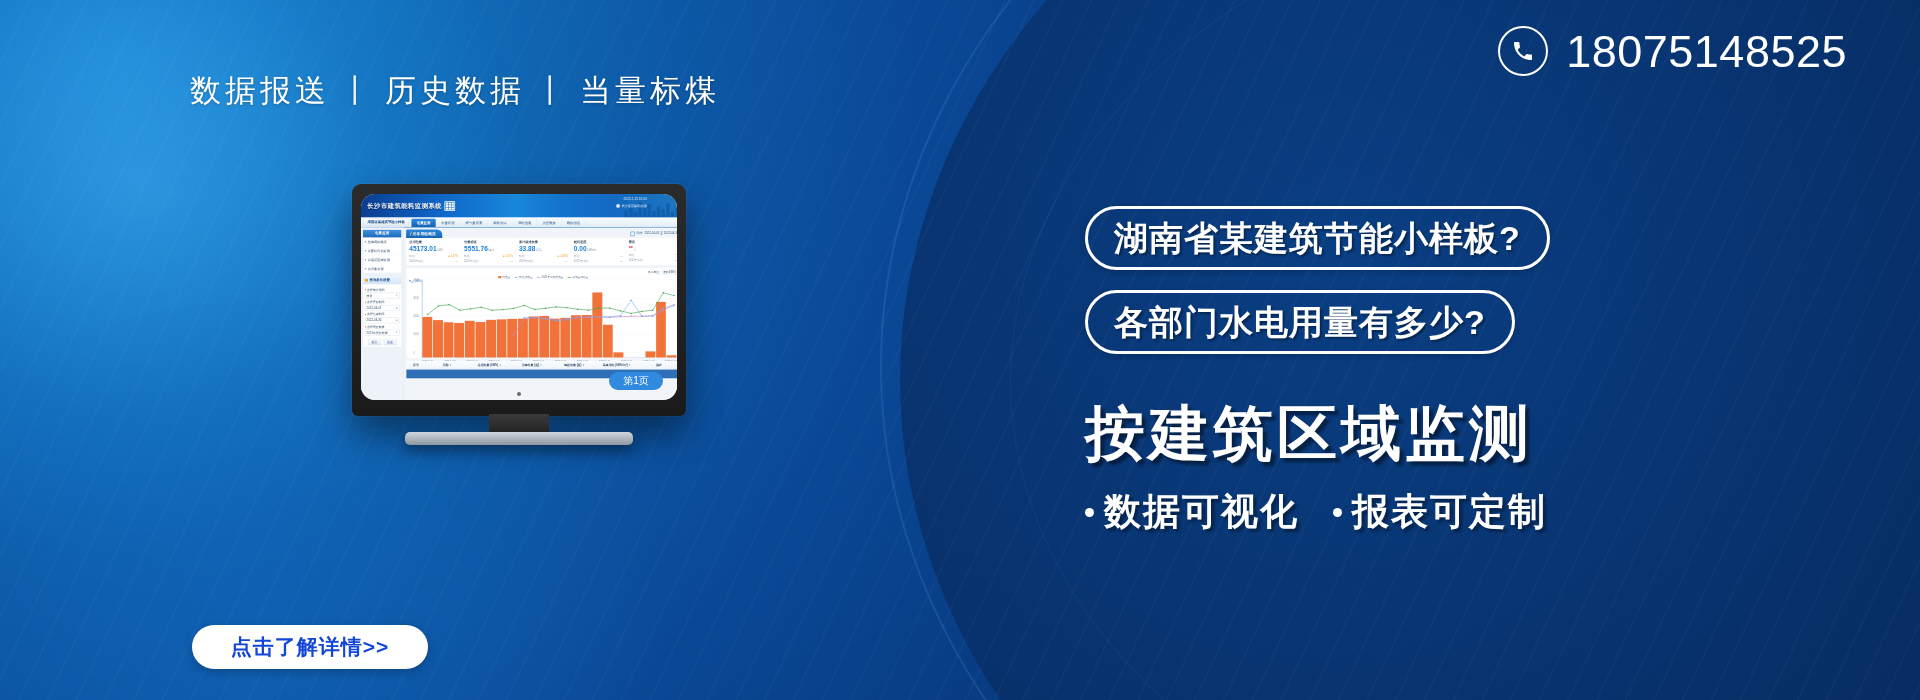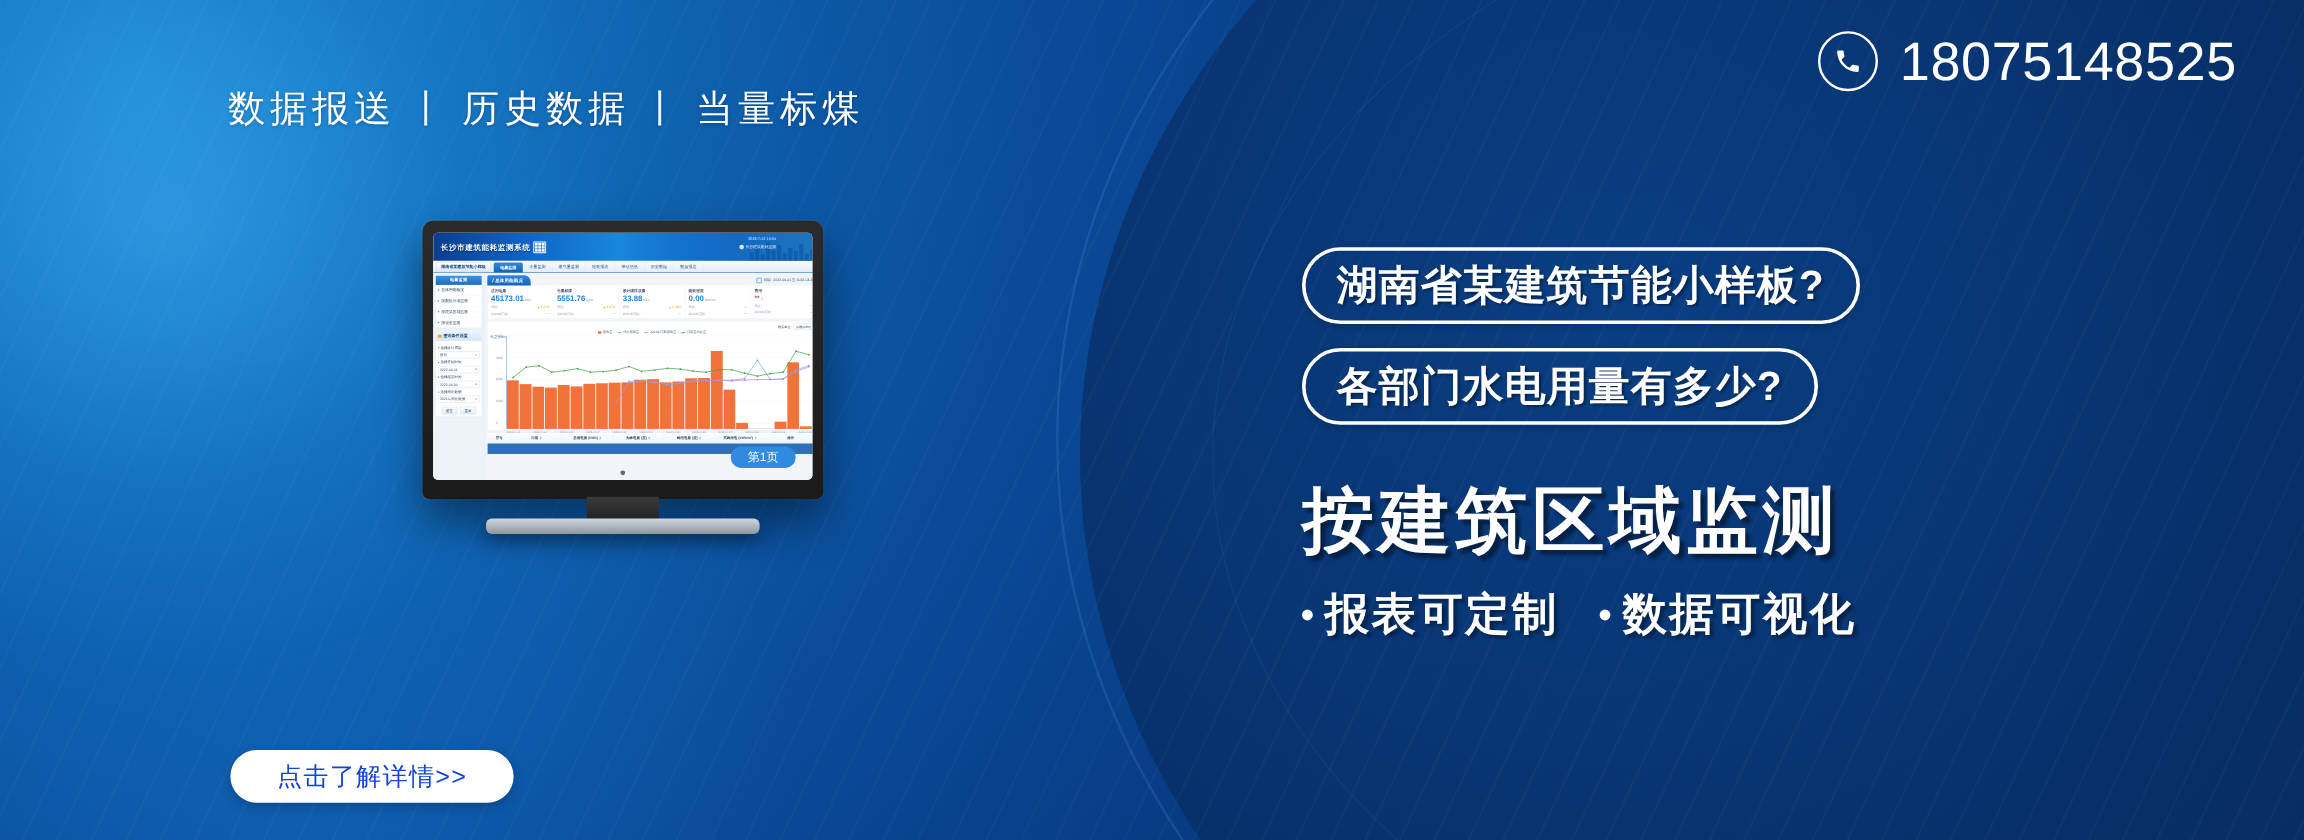--- a/index.html
+++ b/index.html
@@ -42,21 +42,21 @@
   }
   
   .texture{
     position:absolute;inset:0;
     background-image:repeating-linear-gradient(115deg, rgba(255,255,255,.022) 0px, rgba(255,255,255,.022) 2px, rgba(255,255,255,0) 2px, rgba(255,255,255,0) 26px);
     pointer-events:none;
   }
 
   
   .phone{
-    position:absolute;right:56px;top:26px;display:flex;align-items:center;gap:18px;
+    position:absolute;right:73px;top:26px;display:flex;align-items:center;gap:18px;
     color:#fff;
   }
   .phone-icon{
     width:46px;height:46px;border-radius:50%;border:2.6px solid #fff;
     display:flex;align-items:center;justify-content:center;
   }
   .phone-num{
     font-size:45px;font-weight:400;letter-spacing:.5px;color:#ffffff;line-height:1;
   }
 
@@ -70,21 +70,21 @@
   .tagline .sep{ padding:0 10px; font-weight:300; color:#eaf4ff; }
 
   
   .cta{
     position:absolute;left:192px;top:625px;
     width:236px;height:44px;border-radius:22px;background:#ffffff;
     display:flex;align-items:center;justify-content:center;
     box-shadow:0 3px 10px rgba(0,0,0,.22);
     cursor:pointer;
   }
-  .cta span{ color:#1346d6;font-size:21px;letter-spacing:1px;font-weight:400; }
+  .cta span{ color:#1346d6;font-size:21px;letter-spacing:1px;font-weight:700; }
 
   
   .right-col{ position:absolute;left:1085px;top:206px;width:790px; }
   .pill{
     border:3px solid #ffffff;border-radius:34px;
     height:58px;display:inline-flex;align-items:center;padding:0 26px;
     margin-bottom:20px;
     box-shadow:0 2px 6px rgba(0,0,0,.20);
   }
   .pill span{
@@ -107,21 +107,21 @@
     position:absolute;left:352px;top:184px;
     width:334px;height:232px;
     background:linear-gradient(180deg,#2b2b2b 0%,#1a1a1a 100%);
     border-radius:9px 9px 6px 6px;
     padding:10px 9px 16px 9px;
     box-shadow:0 18px 36px rgba(0,0,0,.45), 0 0 0 1px rgba(255,255,255,.06);
     box-sizing:border-box;
   }
   .mon-screen{
     width:100%;height:100%;background:#eef3f8;overflow:hidden;position:relative;
-    border-radius:4px;
+    border-radius:14px;
   }
   .mon-dot{
     position:absolute;left:50%;transform:translateX(-50%);bottom:4px;
     width:4px;height:4px;border-radius:50%;background:#6a6a6a;
   }
   .stand-neck{
     position:absolute;left:489px;top:414px;width:60px;height:22px;
     background:linear-gradient(180deg,#3a3a3a,#222);
   }
   .stand-base{
@@ -317,25 +317,25 @@
     <div class="pill">
       <span>湖南省某建筑节能小样板?</span>
     </div><br>
     <div class="pill">
       <span>各部门水电用量有多少?</span>
     </div>
     <div class="headline">按建筑区域监测</div>
     <div class="bullets">
       <span class="b">
         <i class="dot"></i>
-        <em style="font-style:normal">报表可定制</em>
+        <em style="font-style:normal">数据可视化</em>
       </span>
       <span class="b">
         <i class="dot"></i>
-        <em style="font-style:normal">数据可视化</em>
+        <em style="font-style:normal">报表可定制</em>
       </span>
     </div>
   </div>
 
   <div class="mon">
     <div class="mon-screen">
 
       <div class="dash">
 
         <div class="dash-header">

